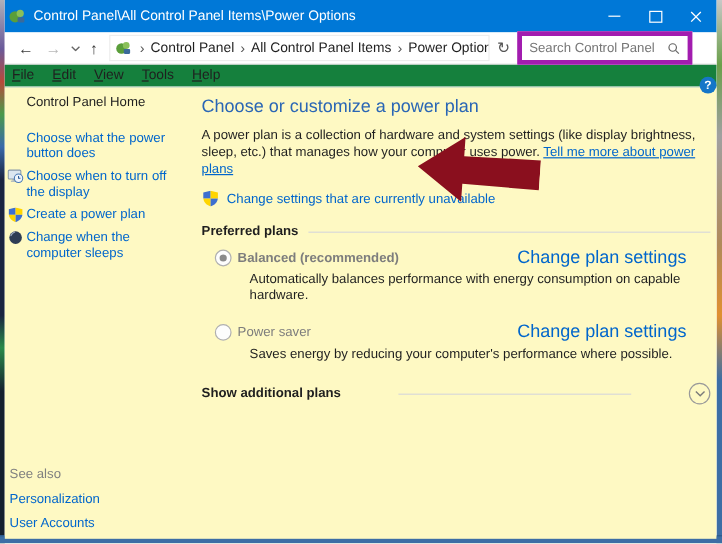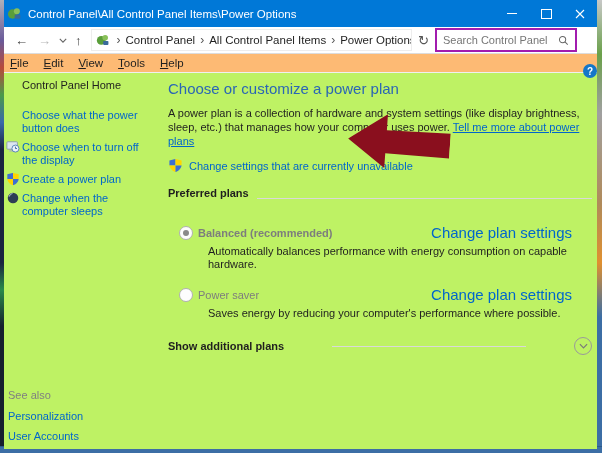--- a/index.html
+++ b/index.html
@@ -27,51 +27,51 @@
   
   .navbar{height:26px;display:flex;align-items:center;padding:0 20px 0 6px;border-bottom:1px solid #dcdcdc;background:#fff;}
   .nav-arrow{font-size:13px;line-height:1;padding:0 5px;color:#3b3b3b;}
   .nav-arrow.disabled{color:#b8b8b8;}
   .chev{display:inline-flex;align-items:center;padding:0 3px;}
   .breadcrumb{flex:1;display:flex;align-items:center;height:20px;margin:0 4px;border:1px solid #ededed;background:#fff;overflow:hidden;white-space:nowrap;}
   .breadcrumb .bc-icon{width:14px;height:14px;margin:0 2px 0 4px;flex:none;}
   .bc-sep{color:#555;font-size:12px;padding:0 5px;}
   .bc-item{color:#1f1f1f;font-size:11.5px;}
   .refresh{color:#555;font-size:13px;padding:0 6px 0 2px;}
-  .searchbox{width:138px;height:20px;border:2px solid #a21caf;display:flex;align-items:center;flex:none;background:#fff;}
+  .searchbox{width:138px;height:20px;border:4px solid #a21caf;display:flex;align-items:center;flex:none;background:#fff;}
   .searchbox input{flex:1;border:0;outline:0;font-family:inherit;font-size:11px;color:#444;padding:0 0 0 6px;min-width:0;background:transparent;}
   .searchbox input::placeholder{color:#767676;}
   .searchbox .mag{flex:none;margin:0 6px 0 2px;display:flex;}
 
   
-  .menubar{height:18px;display:flex;align-items:center;padding-left:6px;border-bottom:1px solid #f0f0f0;background:#fdba74;}
+  .menubar{height:18px;display:flex;align-items:center;padding-left:6px;border-bottom:1px solid #f0f0f0;background:#15803d;}
   .menu-item{font-size:11.5px;color:#1f1f1f;margin-right:15px;}
   .menu-item u{text-decoration:underline;}
 
   
-  .win-body{position:relative;height:376px;background:#bef264;}
+  .win-body{position:relative;height:376px;background:#fef9c3;}
 
   
   .sidebar{position:absolute;left:18px;top:6px;width:132px;font-size:11px;line-height:13px;}
   .sb-home{color:#1f1f1f;margin-bottom:17px;}
   .sb-item{position:relative;color:#0066cc;margin-bottom:6px;}
   .sb-item .sb-icon{position:absolute;left:-16px;top:-1px;width:14px;height:14px;}
   .see-also{position:absolute;left:4px;top:316px;font-size:11px;}
   .see-also .sa-head{color:#808080;margin-bottom:9px;}
   .see-also .sa-link{color:#0066cc;margin-bottom:8px;}
 
   
   .main{position:absolute;left:164px;top:7px;width:424px;}
   .page-heading{font-size:15px;font-weight:normal;color:#2a66b5;margin:0 0 9px 0;}
   .intro{font-size:11px;line-height:14px;color:#1f1f1f;margin:0 0 10px 0;}
   .intro a{color:#0066cc;text-decoration:underline;}
   .uac-row{display:flex;align-items:center;margin:0 0 14px 0;}
   .uac-row .uac-icon{width:15px;height:15px;margin-right:6px;flex:none;}
   .uac-row a{font-size:11px;color:#0066cc;text-decoration:none;}
-  .sect-row{display:flex;align-items:flex-end;margin-bottom:25px;}
+  .sect-row{display:flex;align-items:center;margin-bottom:7px;}
   .sect-label{font-size:11px;font-weight:bold;color:#1f1f1f;white-space:nowrap;}
   .sect-rule{flex:1;height:1px;background:#d9d9d9;margin-left:8px;}
   .plans{padding-left:11px;}
   .plan-row{display:flex;align-items:center;padding-right:20px;}
   .radio{width:12px;height:12px;border:1px solid #b0b0b0;border-radius:50%;background:#fdfdfd;flex:none;margin-right:5px;position:relative;}
   .radio.selected::after{content:"";position:absolute;left:3px;top:3px;width:6px;height:6px;border-radius:50%;background:#8a8a8a;}
   .plan-name{font-size:11px;color:#7d7d7d;}
   .plan-name.bold{font-weight:bold;}
   .plan-action{margin-left:auto;font-size:15px;color:#0066cc;text-decoration:none;}
   .plan-desc{font-size:11px;color:#1f1f1f;margin:4px 0 15px 29px;line-height:13px;}

